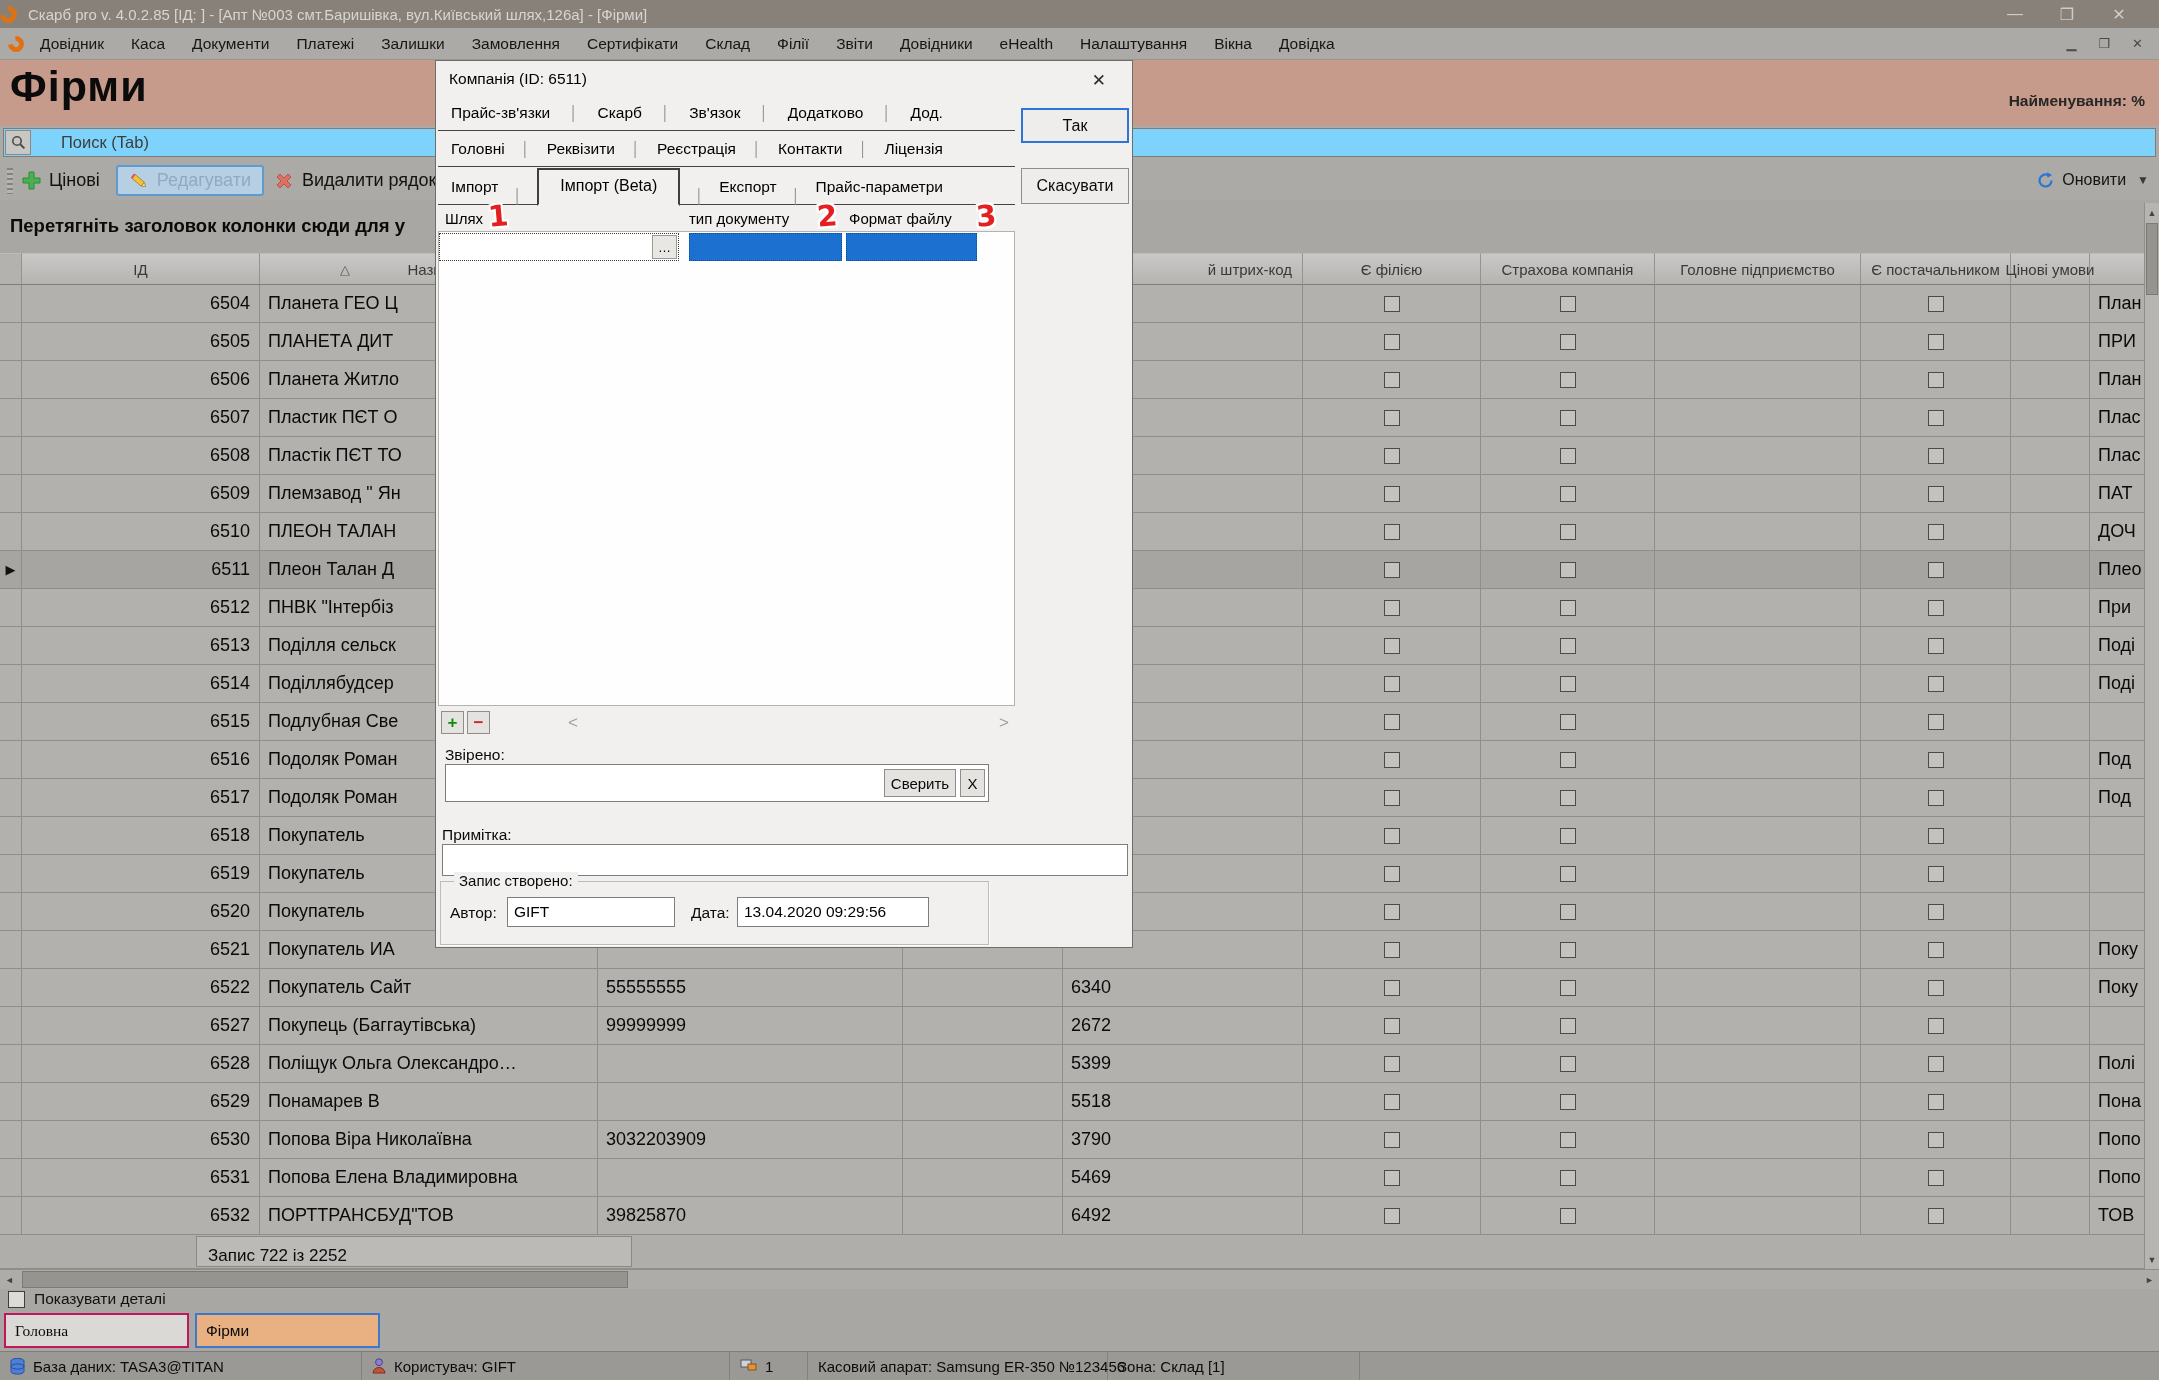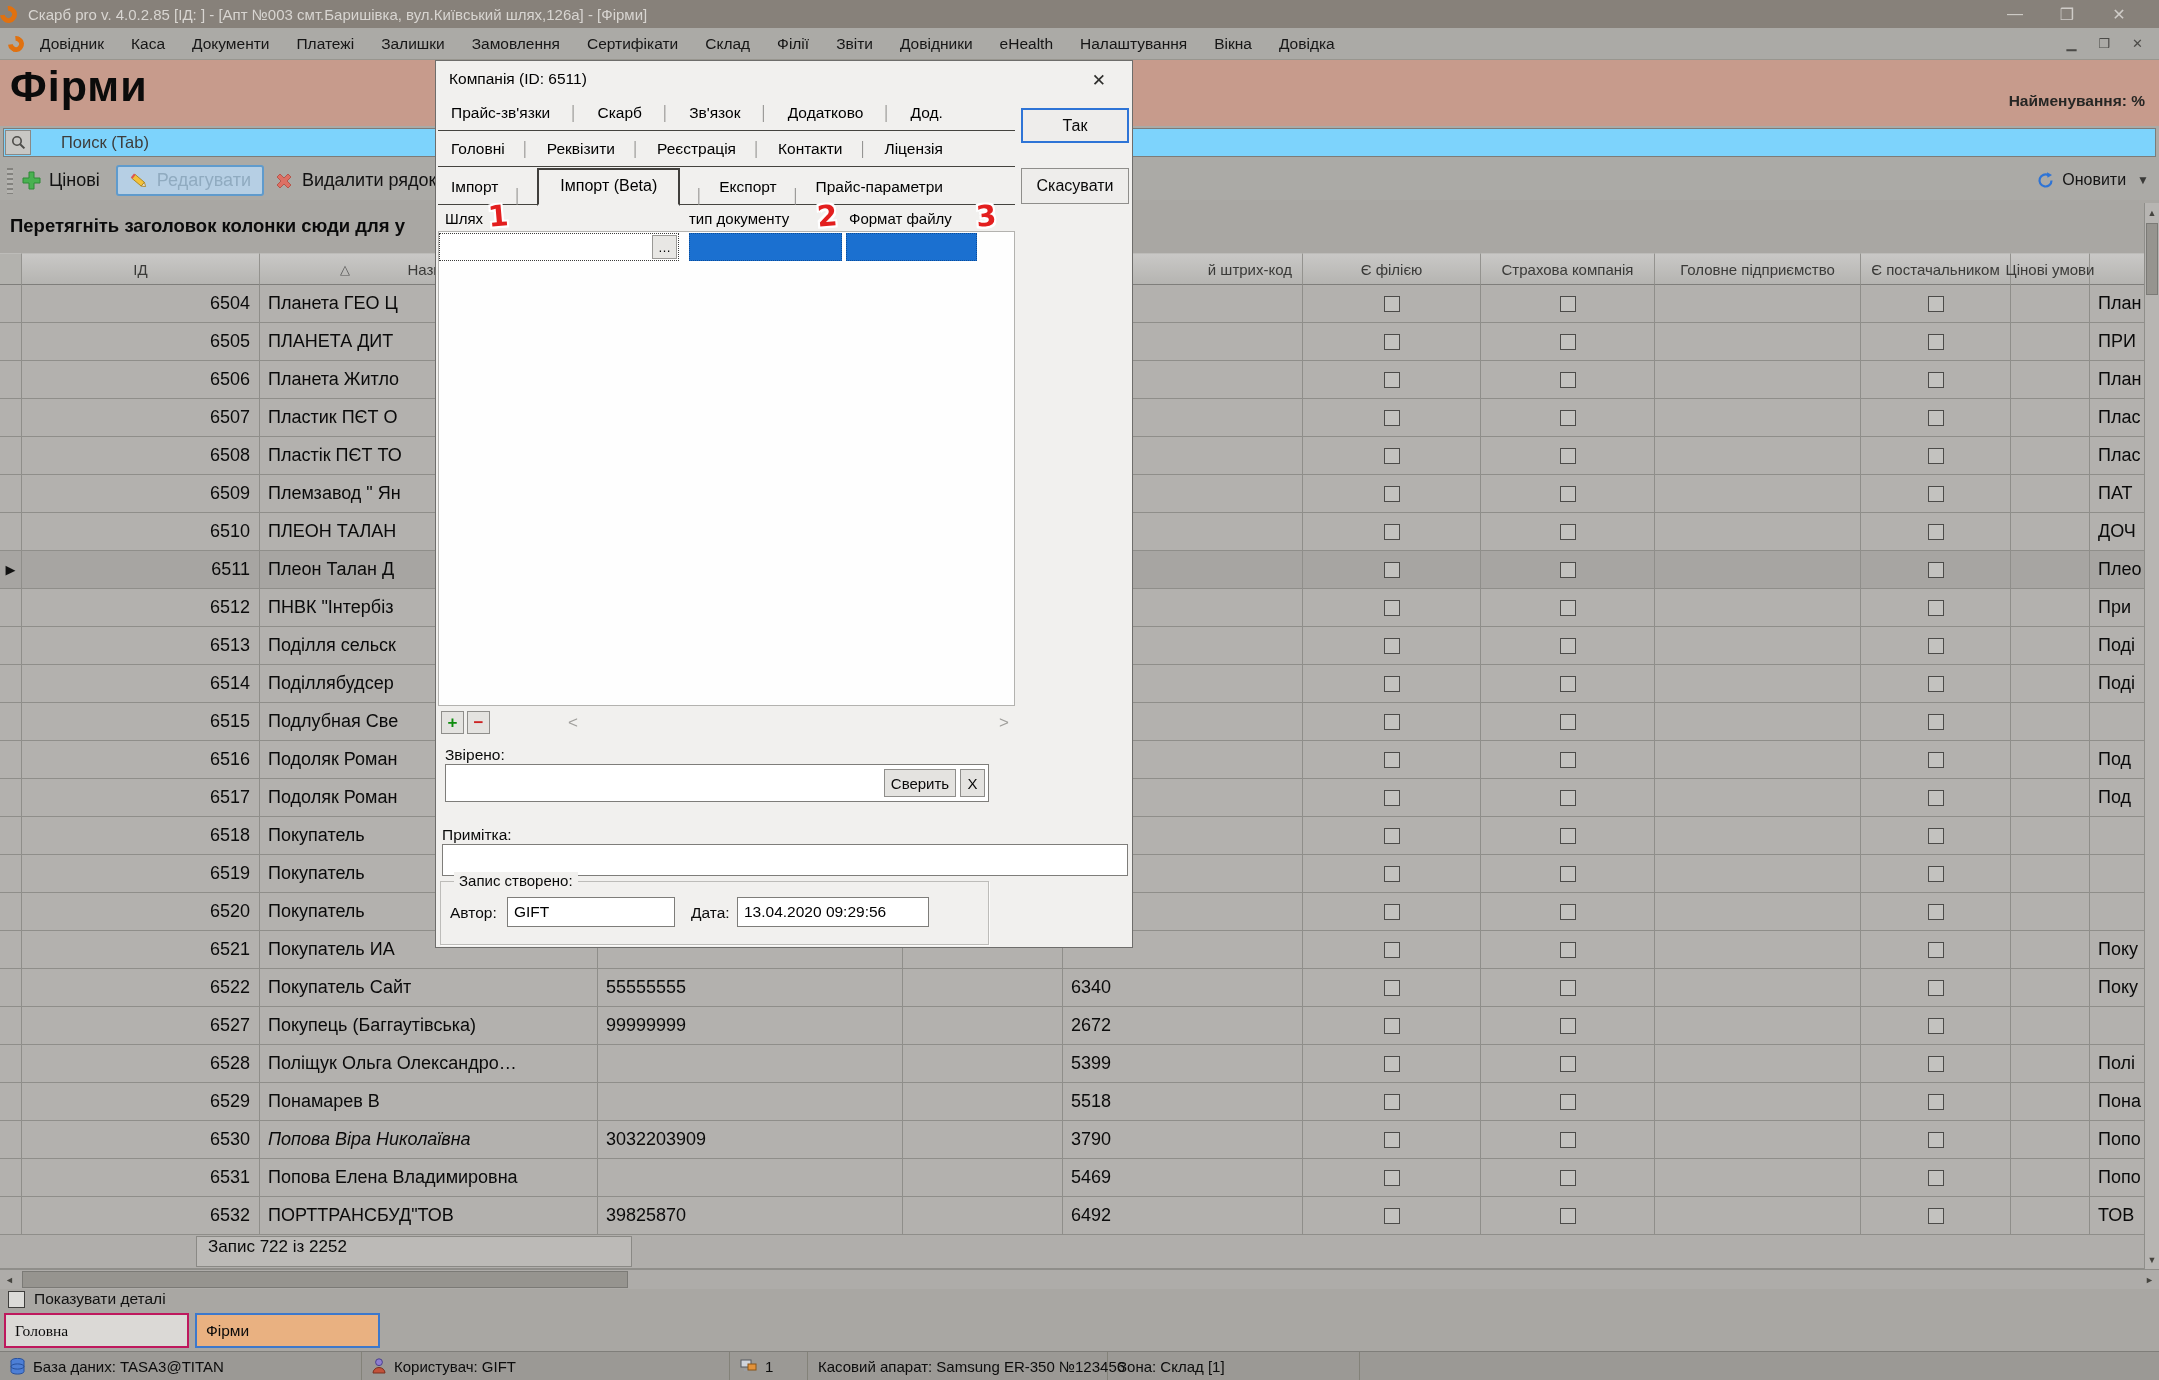--- a/index.html
+++ b/index.html
@@ -45,21 +45,21 @@
   .sortglyph{position:absolute;left:80px;top:8px;font-size:13px;color:#555;z-index:3;}
   .trow{display:flex;height:38px;background:#b3b1ae;border-bottom:1px solid #8f8e8a;box-sizing:border-box;}
   .trow.sel{background:#a7a5a2;}
   .cell{box-sizing:border-box;border-right:1px solid #8f8e8a;font-size:18px;color:#0a0a0a;display:flex;align-items:center;overflow:hidden;white-space:nowrap;flex:0 0 auto;height:100%;}
   .cell.num{justify-content:flex-end;padding-right:9px;}
   .cell.txt{padding-left:8px;}
   .cell.center{justify-content:center;}
   .cb{width:16px;height:16px;border:1px solid #4c4b49;background:#c3c2bf;box-sizing:border-box;}
   .rowmark{font-size:13px;color:#111;margin:auto;}
   .summary{position:absolute;left:0;top:982px;width:2162px;height:34px;background:#b0aeab;border-bottom:1px solid #8f8e8a;box-sizing:border-box;}
-  .summary-box{position:absolute;left:196px;top:1px;width:436px;height:31px;background:#bcbab7;border:1px solid #8a8985;box-sizing:border-box;display:flex;align-items:flex-start;padding-left:11px;font-size:17px;}
+  .summary-box{position:absolute;left:196px;top:1px;width:436px;height:31px;background:#bcbab7;border:1px solid #8a8985;box-sizing:border-box;display:flex;align-items:flex-end;padding-left:11px;font-size:17px;}
   
   .vscroll{position:absolute;right:0;top:203px;width:15px;height:1066px;background:#b7b5b2;border-left:1px solid #8f8e8a;box-sizing:border-box;z-index:8;}
   .varrow{height:19px;display:flex;align-items:center;justify-content:center;font-size:9px;color:#45443f;}
   .vthumb{position:absolute;left:1px;right:1px;top:20px;height:72px;background:#96948f;border:1px solid #7b7a76;box-sizing:border-box;}
   .varrow.bot{position:absolute;bottom:0;left:0;right:0;}
   .hscroll{position:absolute;left:0;top:1269px;right:0;height:20px;background:#aeaca9;border-top:1px solid #8f8e8a;box-sizing:border-box;z-index:8;}
   .harrow{position:absolute;top:0;width:19px;height:19px;display:flex;align-items:center;justify-content:center;font-size:9px;color:#45443f;}
   .harrow.left{left:0;} .harrow.right{right:0;}
   .hthumb{position:absolute;left:22px;top:1px;width:606px;height:17px;background:#96948f;border:1px solid #7b7a76;box-sizing:border-box;}
   
@@ -705,21 +705,21 @@
           <div class="cell" style="width: 206px;"></div>
           <div class="cell center" style="width: 150px;">
             <span class="cb"></span>
           </div>
           <div class="cell" style="width: 79px;"></div>
           <div class="cell txt" style="width: 80px;">Пона</div>
         </div>
         <div class="trow">
           <div class="cell center" style="width: 22px;"></div>
           <div class="cell num" style="width: 238px;">6530</div>
-          <div class="cell txt" style="width: 338px; font-style: italic;">Попова Віра Николаївна</div>
+          <div class="cell txt" style="width: 338px;">Попова Віра Николаївна</div>
           <div class="cell txt" style="width: 305px;">3032203909</div>
           <div class="cell" style="width: 160px;"></div>
           <div class="cell txt" style="width: 240px;">3790</div>
           <div class="cell center" style="width: 178px;">
             <span class="cb"></span>
           </div>
           <div class="cell center" style="width: 174px;">
             <span class="cb"></span>
           </div>
           <div class="cell" style="width: 206px;"></div>

